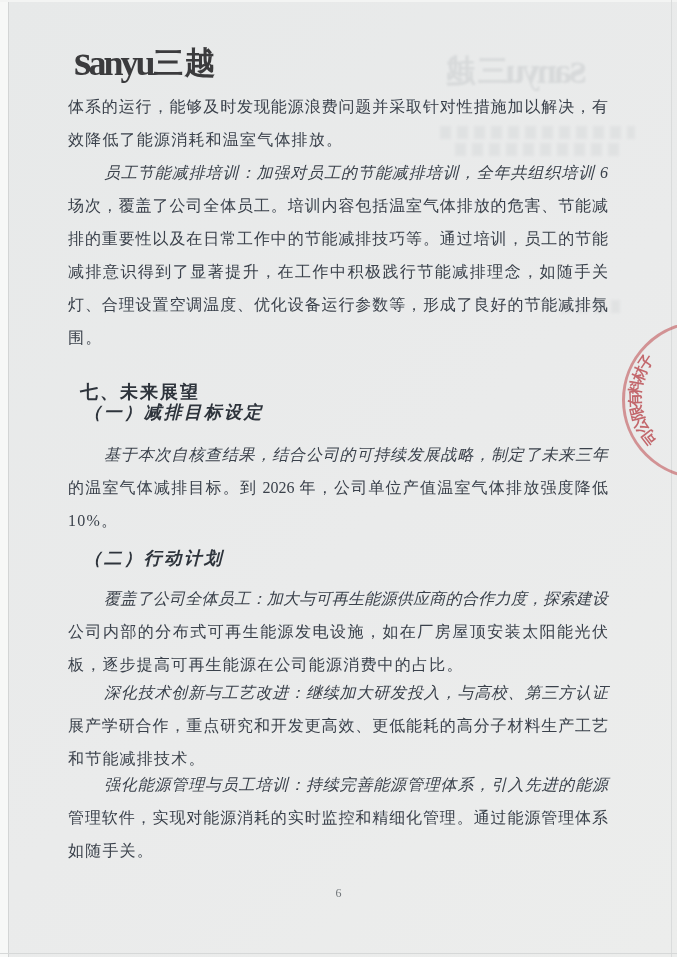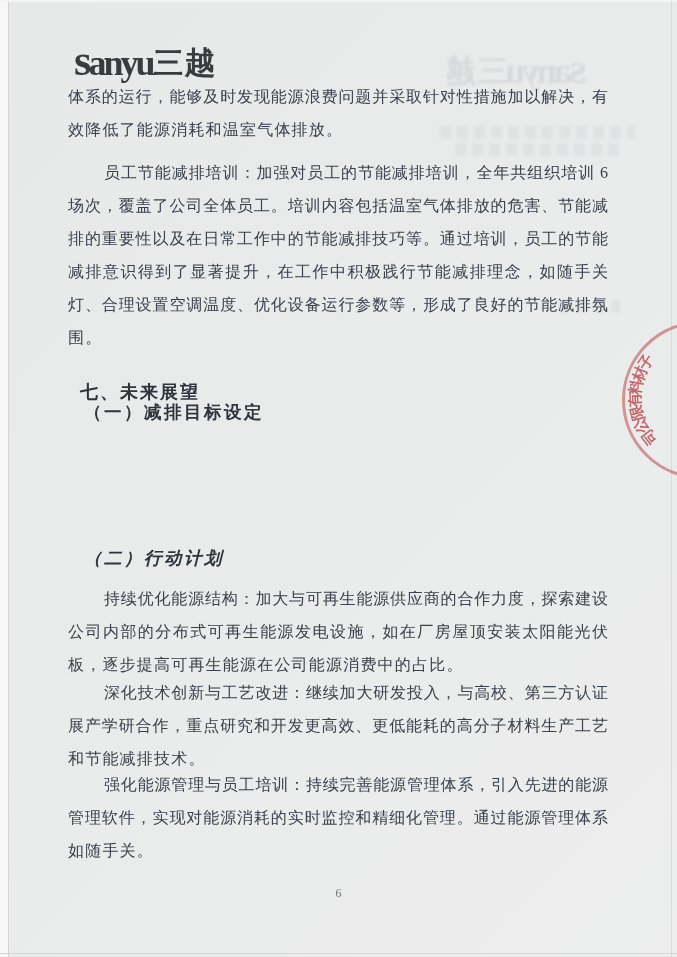--- a/index.html
+++ b/index.html
@@ -30,21 +30,21 @@
     opacity:.16;filter:blur(1px);color:#7d848a;}
   .streak{position:absolute;height:13px;opacity:.06;
     background:repeating-linear-gradient(90deg,#55606a 0 11px,transparent 11px 17px);
     filter:blur(1.5px);}
 
   
   .block{position:absolute;left:68px;width:540px;}
   .line{height:33px;line-height:33px;font-size:16px;color:#3a414b;
     text-align:justify;text-align-last:justify;}
   .line.end{text-align:left;text-align-last:left;letter-spacing:1.2px;}
-  .line.indent{text-indent:36px;}
+  .line.indent{text-indent:36px;font-style:italic;}
   .h1{position:absolute;left:80px;font-size:18px;font-weight:bold;
     letter-spacing:2px;color:#2e343c;}
   .h2{position:absolute;left:84px;font-size:17.5px;font-weight:bold;
     letter-spacing:2.5px;color:#2e343c;}
 
   
   .seal-circle{position:absolute;left:622px;top:321px;width:152px;height:152px;
     border:3px solid rgba(194,86,90,.6);border-radius:50%;}
   .seal-char{position:absolute;width:18px;height:18px;line-height:18px;text-align:center;
     font-size:15px;font-weight:bold;color:rgba(185,70,76,.8);
@@ -68,41 +68,46 @@
     <span class="logo-latin">sanyu</span><span class="logo-bars">三</span><span class="logo-cjk">越</span>
   </div>
   <div class="streak" style="left:440px;top:126px;width:195px;"></div>
   <div class="streak" style="left:455px;top:143px;width:170px;"></div>
   <div class="streak" style="left:560px;top:300px;width:60px;"></div>
 
   <div class="logo">
     <span class="logo-latin">sanyu</span><span class="logo-bars">三</span><span class="logo-cjk">越</span>
   </div>
 
-  <div class="block" style="top:80px;">
+  <div class="block" style="top:90px;">
     <div class="line">体系的运行，能够及时发现能源浪费问题并采取针对性措施加以解决，有</div>
     <div class="line end">效降低了能源消耗和温室气体排放。</div>
   </div>
 
   <div class="block" style="top:156px;">
     <div class="line indent">员工节能减排培训：加强对员工的节能减排培训，全年共组织培训 6</div>
     <div class="line">场次，覆盖了公司全体员工。培训内容包括温室气体排放的危害、节能减</div>
     <div class="line">排的重要性以及在日常工作中的节能减排技巧等。通过培训，员工的节能</div>
     <div class="line">减排意识得到了显著提升，在工作中积极践行节能减排理念，如随手关</div>
     <div class="line">灯、合理设置空调温度、优化设备运行参数等，形成了良好的节能减排氛</div>
     <div class="line end">围。</div>
   </div>
 
   <div class="h1" style="top:380px;">七、未来展望</div>
 
-  <div class="h2" style="top:400px;">（一）减排目标设定</div>
+  <div class="h2" style="top:400px;font-style:italic;">（一）减排目标设定</div>
+  <div class="block" style="top:438px;">
+    <div class="line indent">基于本次自核查结果，结合公司的可持续发展战略，制定了未来三年</div>
+    <div class="line">的温室气体减排目标。到 2026 年，公司单位产值温室气体排放强度降低</div>
+    <div class="line end">10%。</div>
+  </div>
 
   <div class="h2" style="top:546px;font-style:italic;">（二）行动计划</div>
   <div class="block" style="top:582px;">
-    <div class="line indent">持续优化能源结构：加大与可再生能源供应商的合作力度，探索建设</div>
+    <div class="line indent">覆盖了公司全体员工：加大与可再生能源供应商的合作力度，探索建设</div>
     <div class="line">公司内部的分布式可再生能源发电设施，如在厂房屋顶安装太阳能光伏</div>
     <div class="line end">板，逐步提高可再生能源在公司能源消费中的占比。</div>
   </div>
   <div class="block" style="top:676px;">
     <div class="line indent">深化技术创新与工艺改进：继续加大研发投入，与高校、第三方认证</div>
     <div class="line">展产学研合作，重点研究和开发更高效、更低能耗的高分子材料生产工艺</div>
     <div class="line end">和节能减排技术。</div>
   </div>
   <div class="block" style="top:768px;">
     <div class="line indent">强化能源管理与员工培训：持续完善能源管理体系，引入先进的能源</div>

